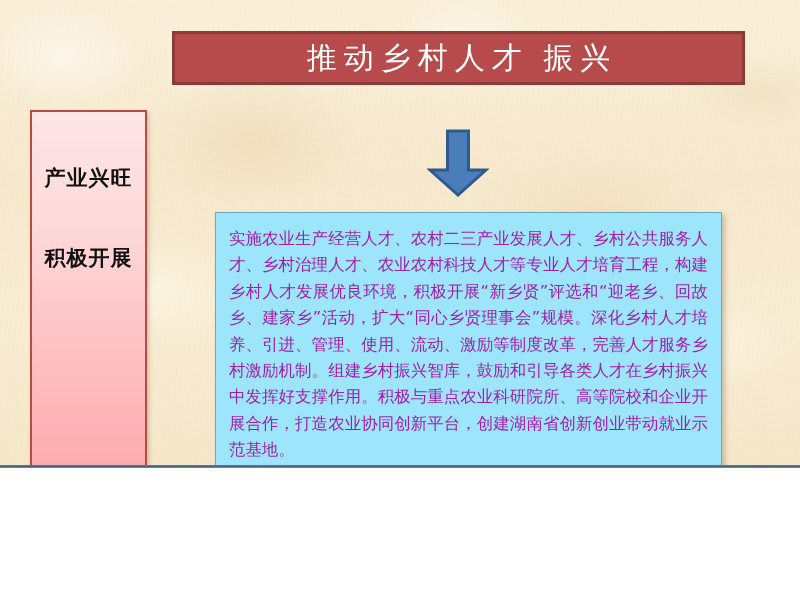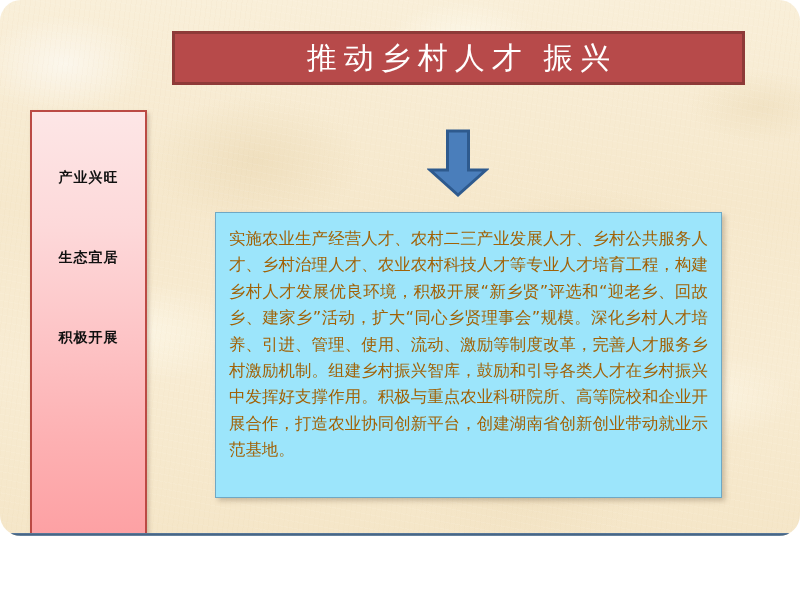--- a/index.html
+++ b/index.html
@@ -8,35 +8,34 @@
     background: #ffffff;
   }
   body {
     font-family: "Liberation Sans", sans-serif;
   }
 
   
   #slide {
     position: relative;
     width: 800px;
-    height: 536px;
+    height: 468px;
     overflow: hidden;
     background-color: #f7ead0;
     background-image:
       radial-gradient(ellipse 120px 70px at 8% 12%,  rgba(255,255,255,0.55), rgba(255,255,255,0) 70%),
       radial-gradient(ellipse 150px 90px at 32% 30%, rgba(226,204,160,0.35), rgba(226,204,160,0) 72%),
       radial-gradient(ellipse 110px 60px at 58% 8%,  rgba(255,253,244,0.6), rgba(255,253,244,0) 70%),
       radial-gradient(ellipse 180px 80px at 74% 46%, rgba(229,208,167,0.32), rgba(229,208,167,0) 72%),
       radial-gradient(ellipse 140px 70px at 18% 62%, rgba(255,252,240,0.55), rgba(255,252,240,0) 72%),
       radial-gradient(ellipse 170px 90px at 46% 80%, rgba(228,206,164,0.30), rgba(228,206,164,0) 74%),
       radial-gradient(ellipse 130px 60px at 88% 74%, rgba(255,251,238,0.50), rgba(255,251,238,0) 72%),
       radial-gradient(ellipse 160px 70px at 66% 92%, rgba(231,211,172,0.28), rgba(231,211,172,0) 74%),
       radial-gradient(ellipse 100px 50px at 95% 20%, rgba(224,201,155,0.26), rgba(224,201,155,0) 72%),
       linear-gradient(180deg, #f9efd9 0%, #f6e8cc 38%, #f8ecd3 68%, #f5e6c8 100%);
-    border-radius: 21px;
   }
 
   
   #paper-grain {
     position: absolute;
     inset: 0;
     pointer-events: none;
     opacity: 0.45;
     background-image:
       repeating-linear-gradient(
@@ -108,21 +107,21 @@
     flex-direction: column;
     justify-content: flex-start;
     padding-top: 26px;
   }
   .goal-item {
     height: 80px;
     line-height: 80px;
     text-align: center;
     color: #111111;
     font-family: "Liberation Serif", "DejaVu Serif", serif;
-    font-size: 14px;
+    font-size: 21px;
     font-weight: 700;
     letter-spacing: 1px;
     white-space: nowrap;
   }
 
   
   #down-arrow {
     position: absolute;
     left: 427px;
     top: 129px;
@@ -137,21 +136,21 @@
     top: 212px;
     width: 507px;
     height: 286px;
     box-sizing: border-box;
     background: #9ce5fb;
     border: 1px solid #6fa8c4;
     box-shadow: 3px 3px 5px rgba(120,100,75,0.35);
     padding: 13px 13px 10px 13px;
   }
   #content-text {
-    color: #a16207;
+    color: #a21caf;
     font-family: "DejaVu Sans", "Liberation Sans", sans-serif;
     font-size: 16.4px;
     line-height: 26.4px;
     text-align: justify;
     text-justify: inter-character;
     letter-spacing: 0px;
     margin: 0;
     word-break: break-all;
   }
 </style>
@@ -164,23 +163,20 @@
 
   <div id="title-banner">
     <span id="title-text">推动乡村人才 振兴</span>
   </div>
 
   <div id="goals-panel">
     <div class="goal-item">
       <span>产业兴旺</span>
     </div>
     <div class="goal-item">
-      <span>生态宜居</span>
-    </div>
-    <div class="goal-item">
       <span>积极开展</span>
     </div>
   </div>
 
   <div id="down-arrow">
     <svg width="62" height="68" viewBox="0 0 62 68" xmlns="http://www.w3.org/2000/svg">
       <polygon points="20.5,2 41.5,2 41.5,41 59,41 31,66 3,41 20.5,41" fill="#4a7ebb" stroke="#2e5a8e" stroke-width="3" stroke-linejoin="miter"></polygon>
     </svg>
   </div>
 

